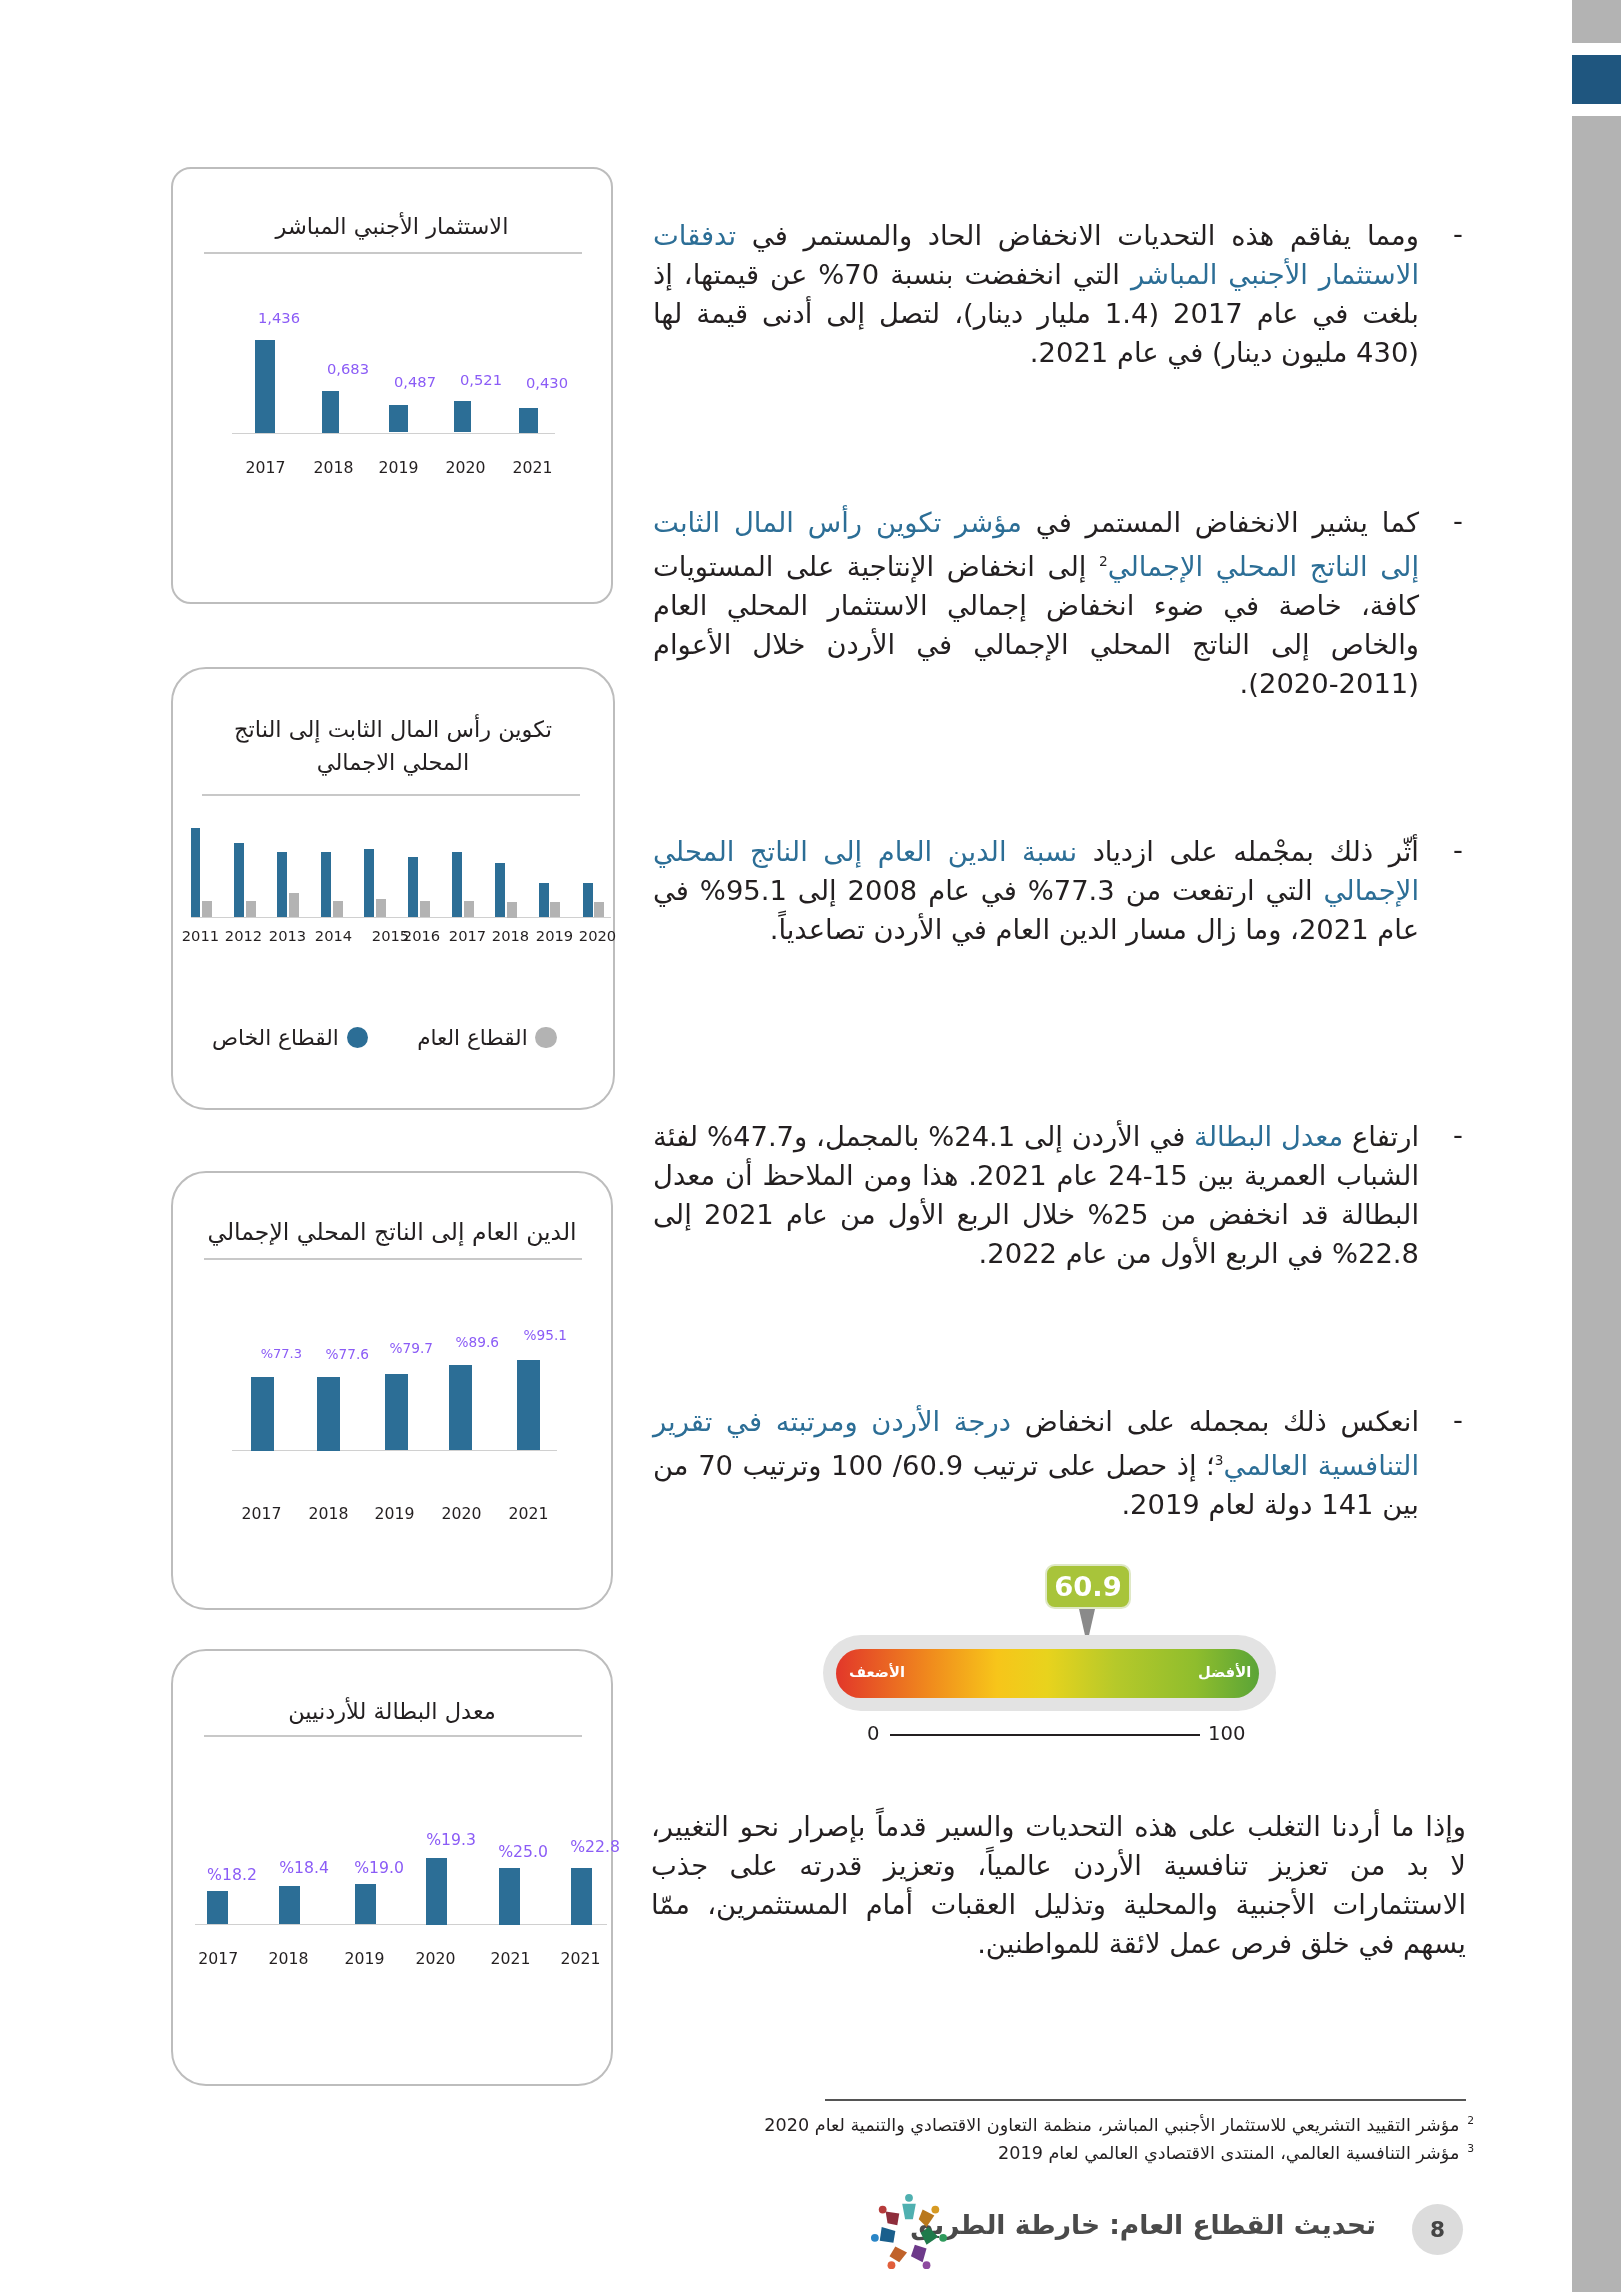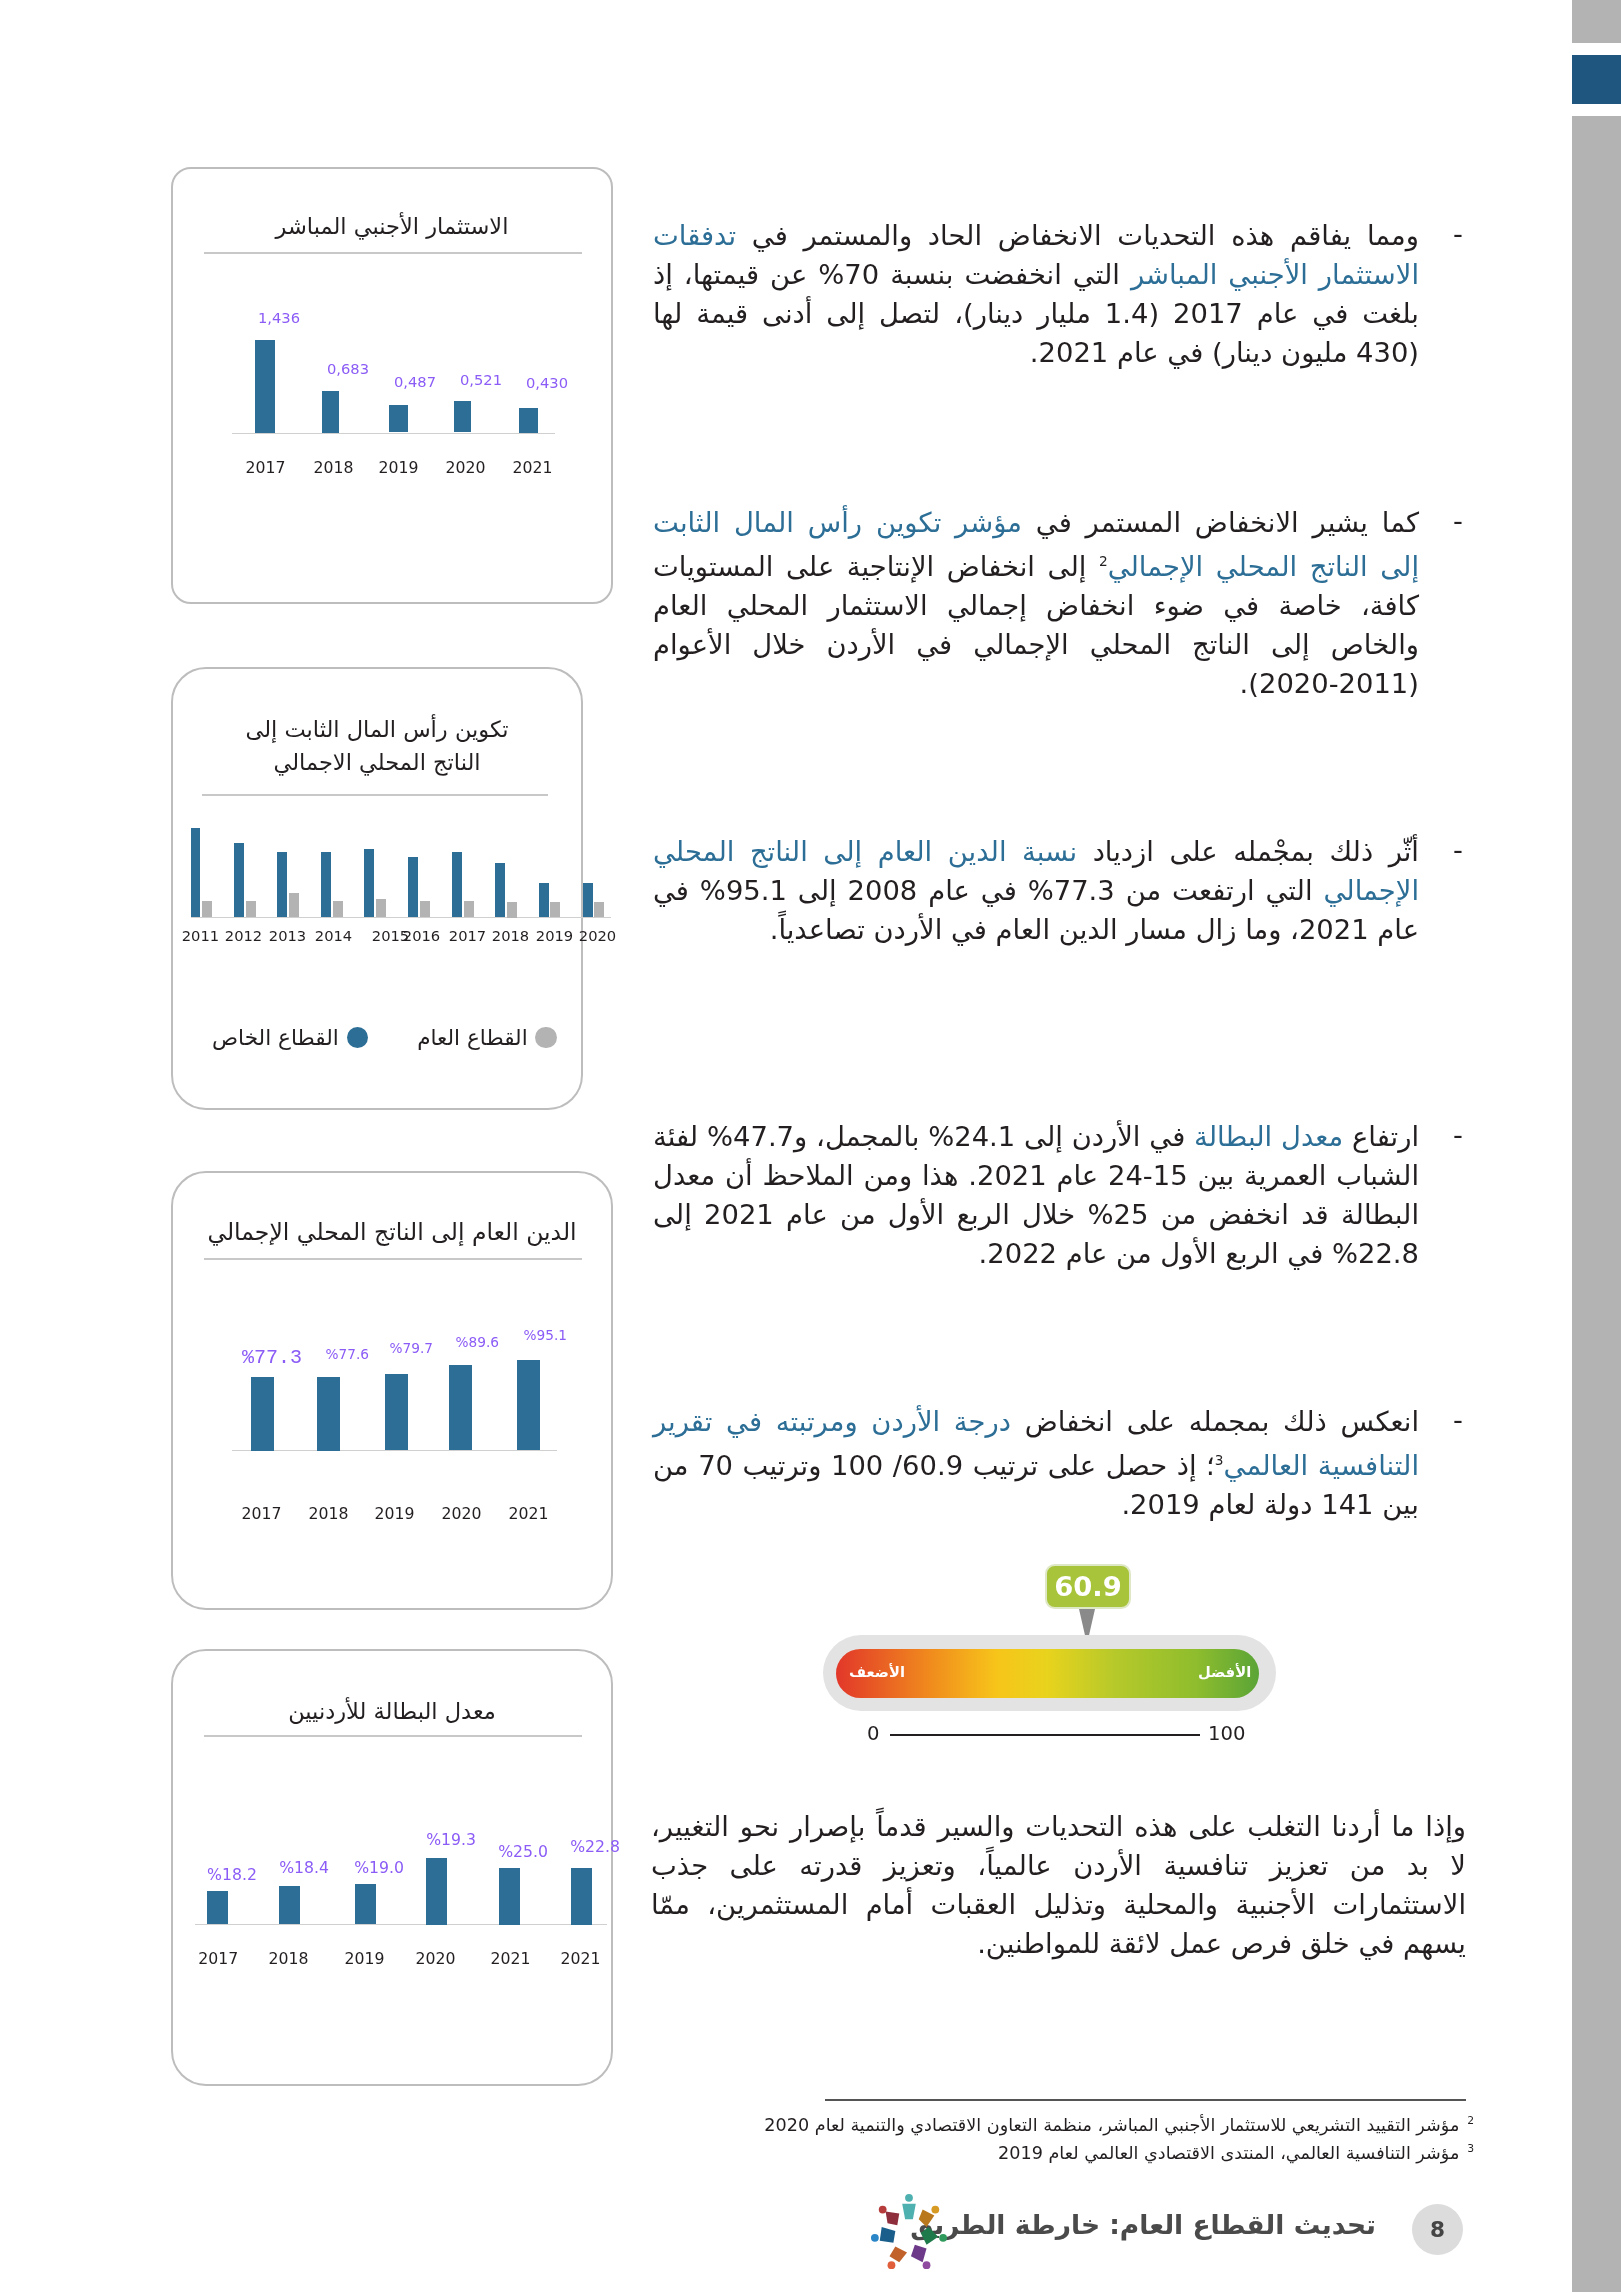--- a/index.html
+++ b/index.html
@@ -76,21 +76,21 @@
   <div class="val" style="left:251px;top:202px;">0,521</div>
   <div class="val" style="left:317px;top:205px;">0,430</div>
 
   <div class="xl" style="left:63px;top:289px;">2017</div>
   <div class="xl" style="left:131px;top:289px;">2018</div>
   <div class="xl" style="left:196px;top:289px;">2019</div>
   <div class="xl" style="left:263px;top:289px;">2020</div>
   <div class="xl" style="left:330px;top:289px;">2021</div>
 </div>
 
-<div class="card" style="left:171px;top:667px;width:412px;height:443px;padding-left:11px;">
+<div class="card" style="left:171px;top:667px;width:444px;height:443px;padding-left:11px;">
   <div class="card-title" style="top:44px;left:59px;right:59px;">تكوين رأس المال الثابت إلى الناتج المحلي الاجمالي</div>
   <div class="card-rule" style="left:29px;right:33px;top:125px;"></div>
   <div class="axis" style="left:17.6px;width:420px;top:248px;"></div>
 
   <div class="bar" style="left:17.6px;width:9.8px;top:159px;height:89px;"></div>
   <div class="bar" style="left:61px;width:9.8px;top:174px;height:74px;"></div>
   <div class="bar" style="left:104px;width:9.8px;top:183px;height:65px;"></div>
   <div class="bar" style="left:148px;width:9.8px;top:183px;height:65px;"></div>
   <div class="bar" style="left:191px;width:9.8px;top:180px;height:68px;"></div>
   <div class="bar" style="left:235px;width:9.8px;top:188px;height:60px;"></div>
@@ -137,21 +137,21 @@
   <div class="card-title" style="top:43px;font-size:23.5px;">الدين العام إلى الناتج المحلي الإجمالي</div>
   <div class="card-rule" style="left:31px;right:29px;top:85px;"></div>
   <div class="axis" style="left:59px;width:325px;top:277px;"></div>
 
   <div class="bar" style="left:78px;width:22.5px;top:204px;height:74px;"></div>
   <div class="bar" style="left:144px;width:22.5px;top:204px;height:74px;"></div>
   <div class="bar" style="left:212px;width:22.5px;top:201px;height:76px;"></div>
   <div class="bar" style="left:276px;width:22.5px;top:192px;height:85px;"></div>
   <div class="bar" style="left:344px;width:22.5px;top:187px;height:90px;"></div>
 
-  <div class="val" style="left:51px;top:173px;font-size:20px;font-family:Liberation Mono, monospace;">%77.3</div>
+  <div class="val" style="left:51px;top:173px;font-size:13px;">%77.3</div>
   <div class="val" style="left:118px;top:173px;font-size:13.7px;">%77.6</div>
   <div class="val" style="left:182px;top:167px;font-size:13.7px;">%79.7</div>
   <div class="val" style="left:248px;top:161px;font-size:13.7px;">%89.6</div>
   <div class="val" style="left:316px;top:154px;font-size:13.7px;">%95.1</div>
 
   <div class="xl" style="left:59px;top:331px;">2017</div>
   <div class="xl" style="left:126px;top:331px;">2018</div>
   <div class="xl" style="left:192px;top:331px;">2019</div>
   <div class="xl" style="left:259px;top:331px;">2020</div>
   <div class="xl" style="left:326px;top:331px;">2021</div>

